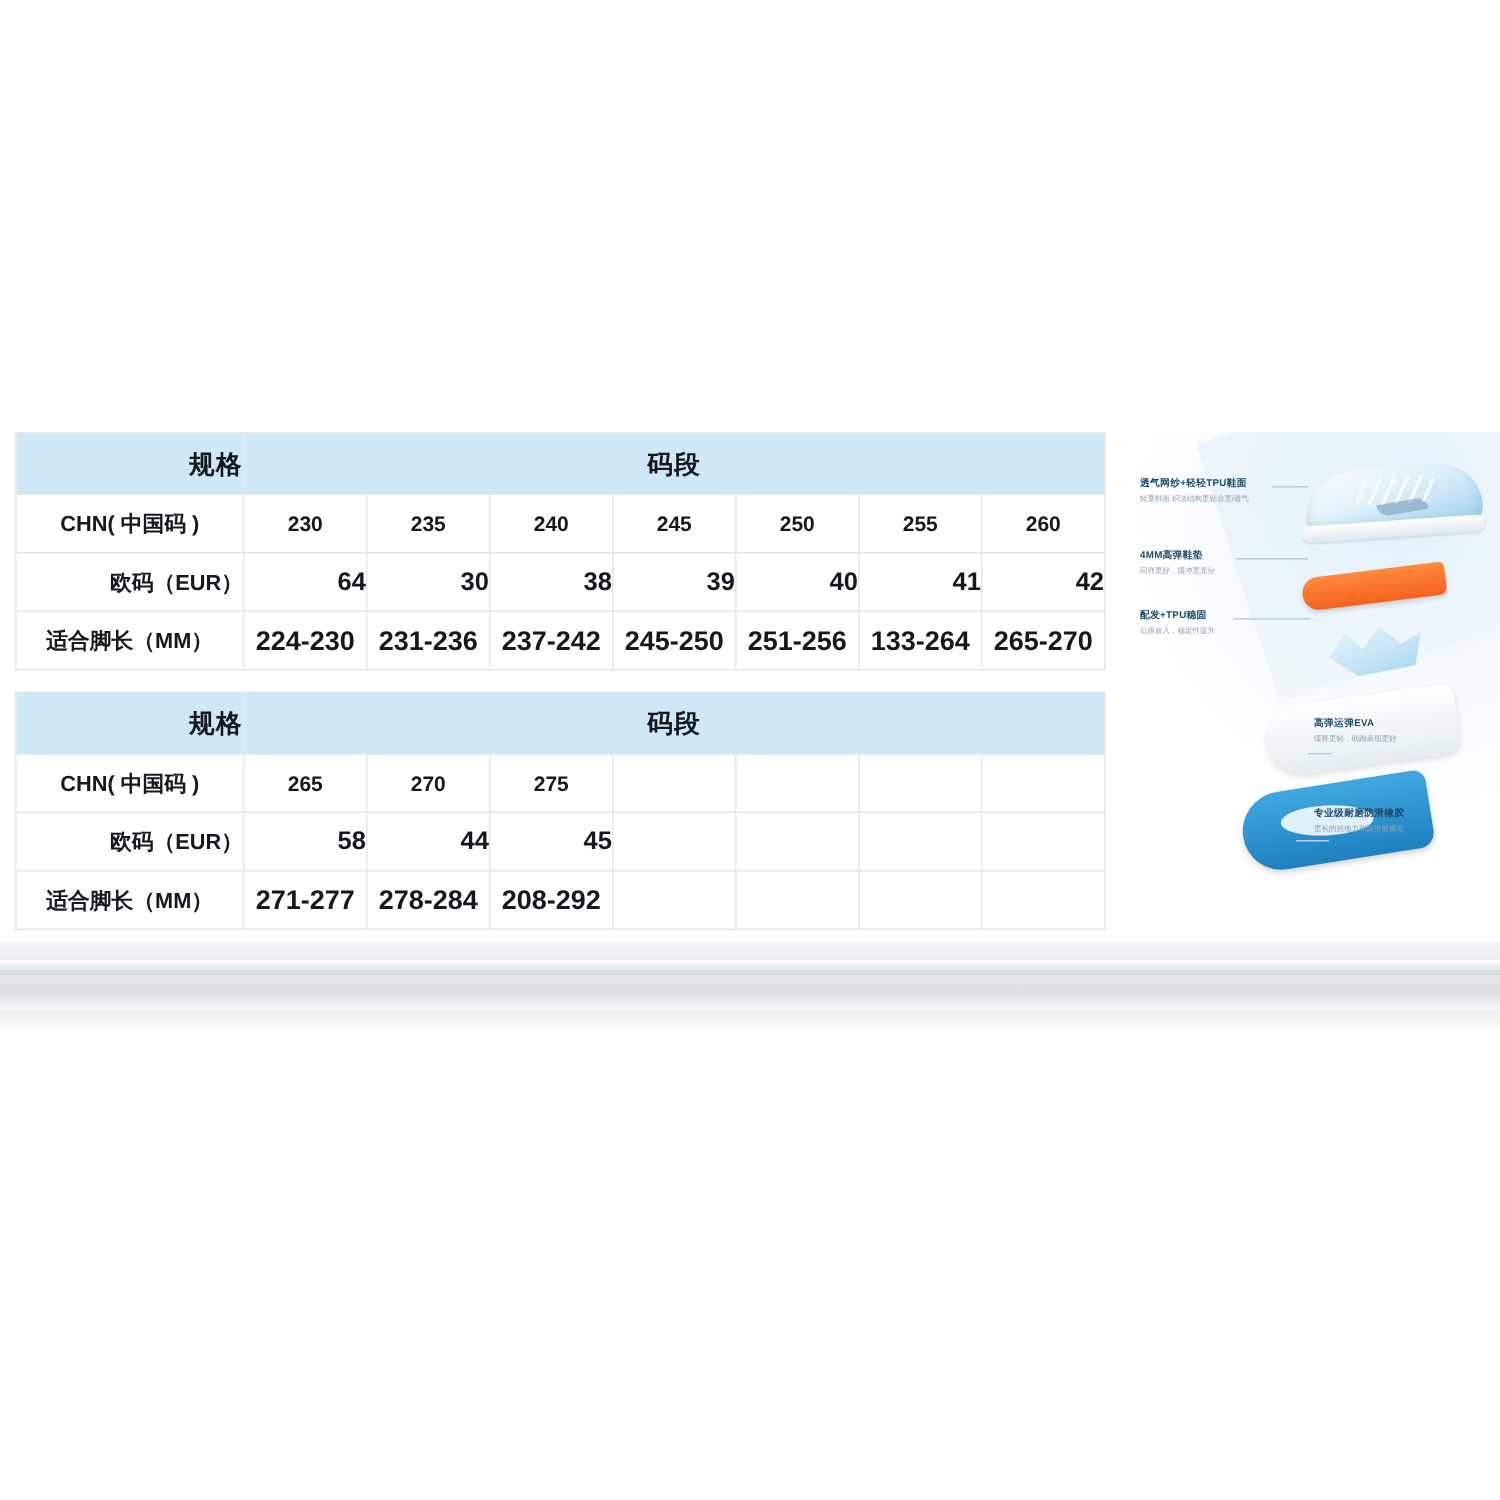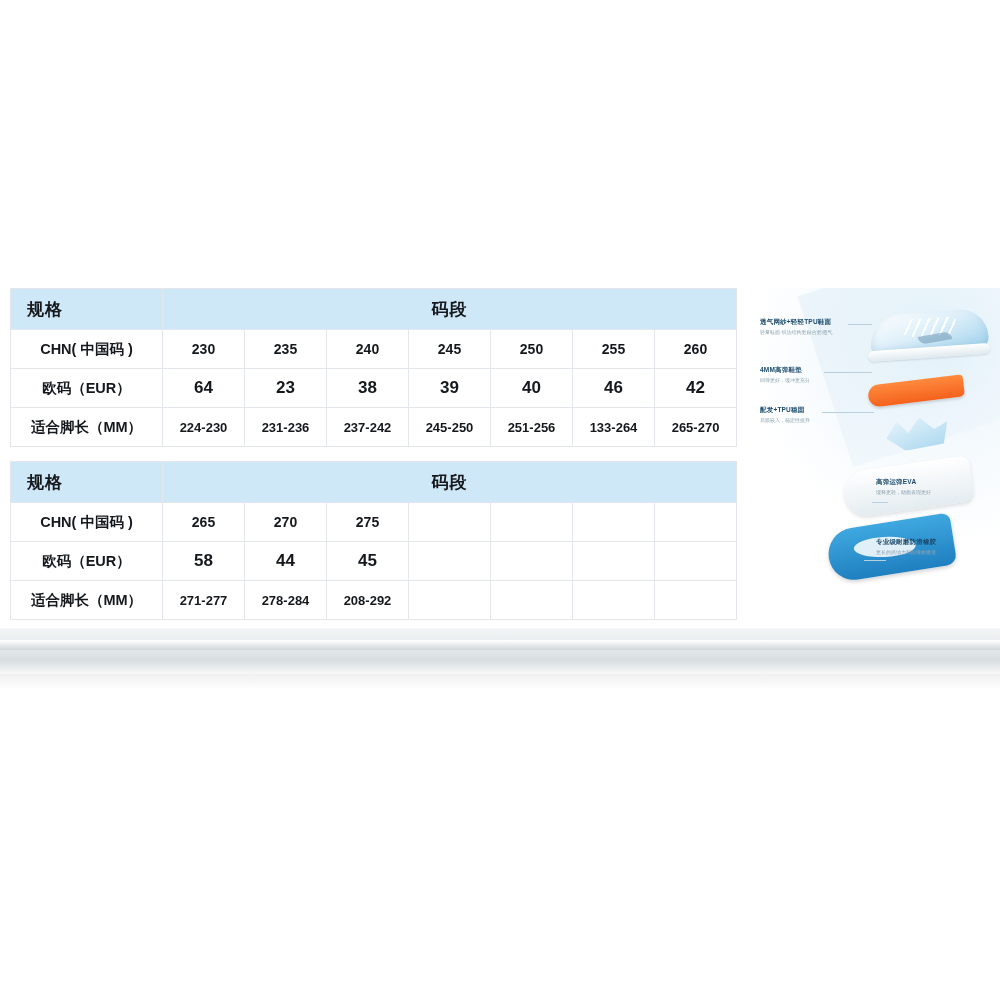--- a/index.html
+++ b/index.html
@@ -54,35 +54,35 @@
     padding: 0;
   }
   .thead-row th {
     background: #cfe8f7;
     height: 40px;
     font-size: 17px;
     font-weight: bold;
     letter-spacing: 1px;
   }
   .thead-row th.spec-head {
-    text-align: left;
+    text-align: right;
     padding-left: 16px;
     width: 152px;
   }
   .row-label {
     text-align: left;
     padding-left: 16px;
     font-size: 14.5px;
     font-weight: bold;
     color: #15181c;
     width: 152px;
   }
   tr.r-chn td { height: 38px; font-size: 14px; font-weight: bold; }
-  tr.r-eur td { height: 38px; font-size: 17px; font-weight: bold; }
-  tr.r-len td { height: 38px; font-size: 13px; font-weight: bold; }
+  tr.r-eur td { height: 38px; font-size: 17px; font-weight: bold; text-align: right; }
+  tr.r-len td { height: 38px; font-size: 18px; font-weight: bold; }
   tr.r-len td.row-label { font-size: 14.5px; }
   tr.r-chn td.row-label,
   tr.r-eur td.row-label { font-size: 14.5px; margin-top: 42px; }
 
   .table-gap { height: 14px; }
 
   
   .product-panel {
     position: absolute;
     left: 752px;
@@ -290,25 +290,25 @@
           <td>235</td>
           <td>240</td>
           <td>245</td>
           <td>250</td>
           <td>255</td>
           <td>260</td>
         </tr>
         <tr class="r-eur">
           <td class="row-label">欧码（EUR）</td>
           <td>64</td>
-          <td>23</td>
+          <td>30</td>
           <td>38</td>
           <td>39</td>
           <td>40</td>
-          <td>46</td>
+          <td>41</td>
           <td>42</td>
         </tr>
         <tr class="r-len">
           <td class="row-label">适合脚长（MM）</td>
           <td>224-230</td>
           <td>231-236</td>
           <td>237-242</td>
           <td>245-250</td>
           <td>251-256</td>
           <td>133-264</td>

